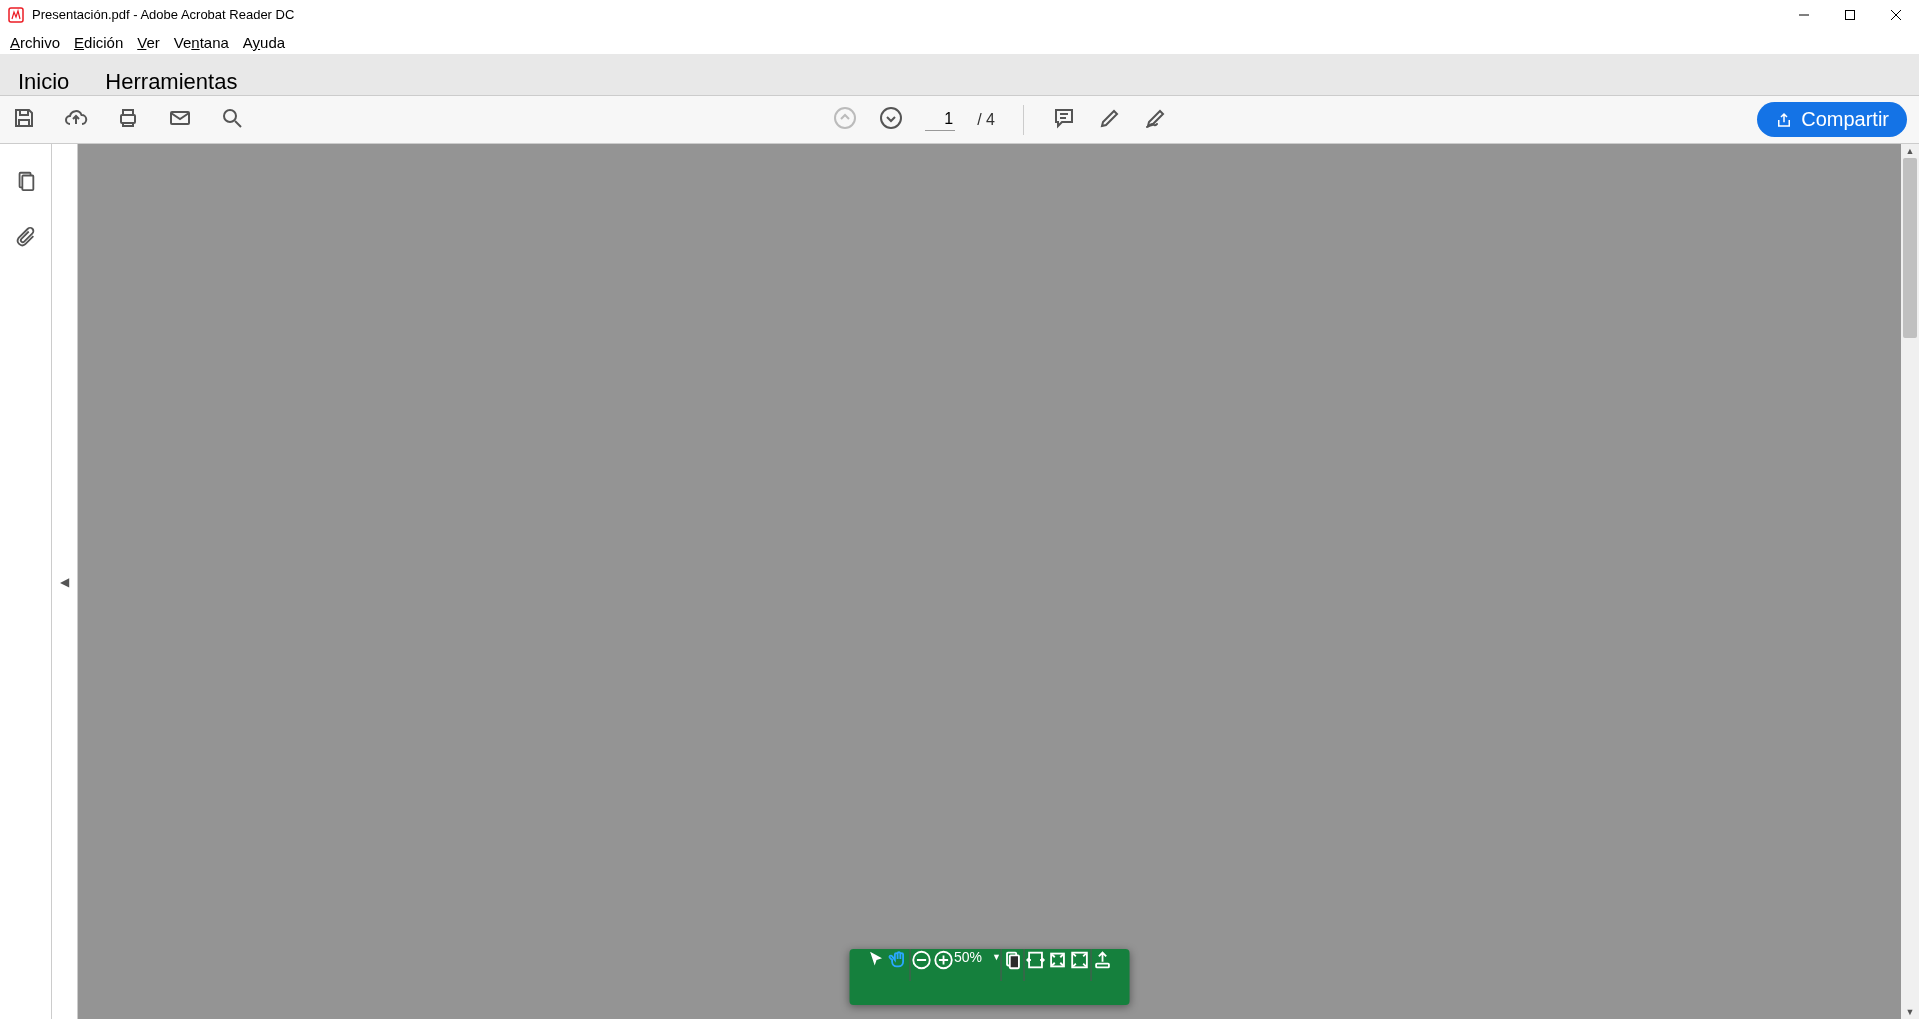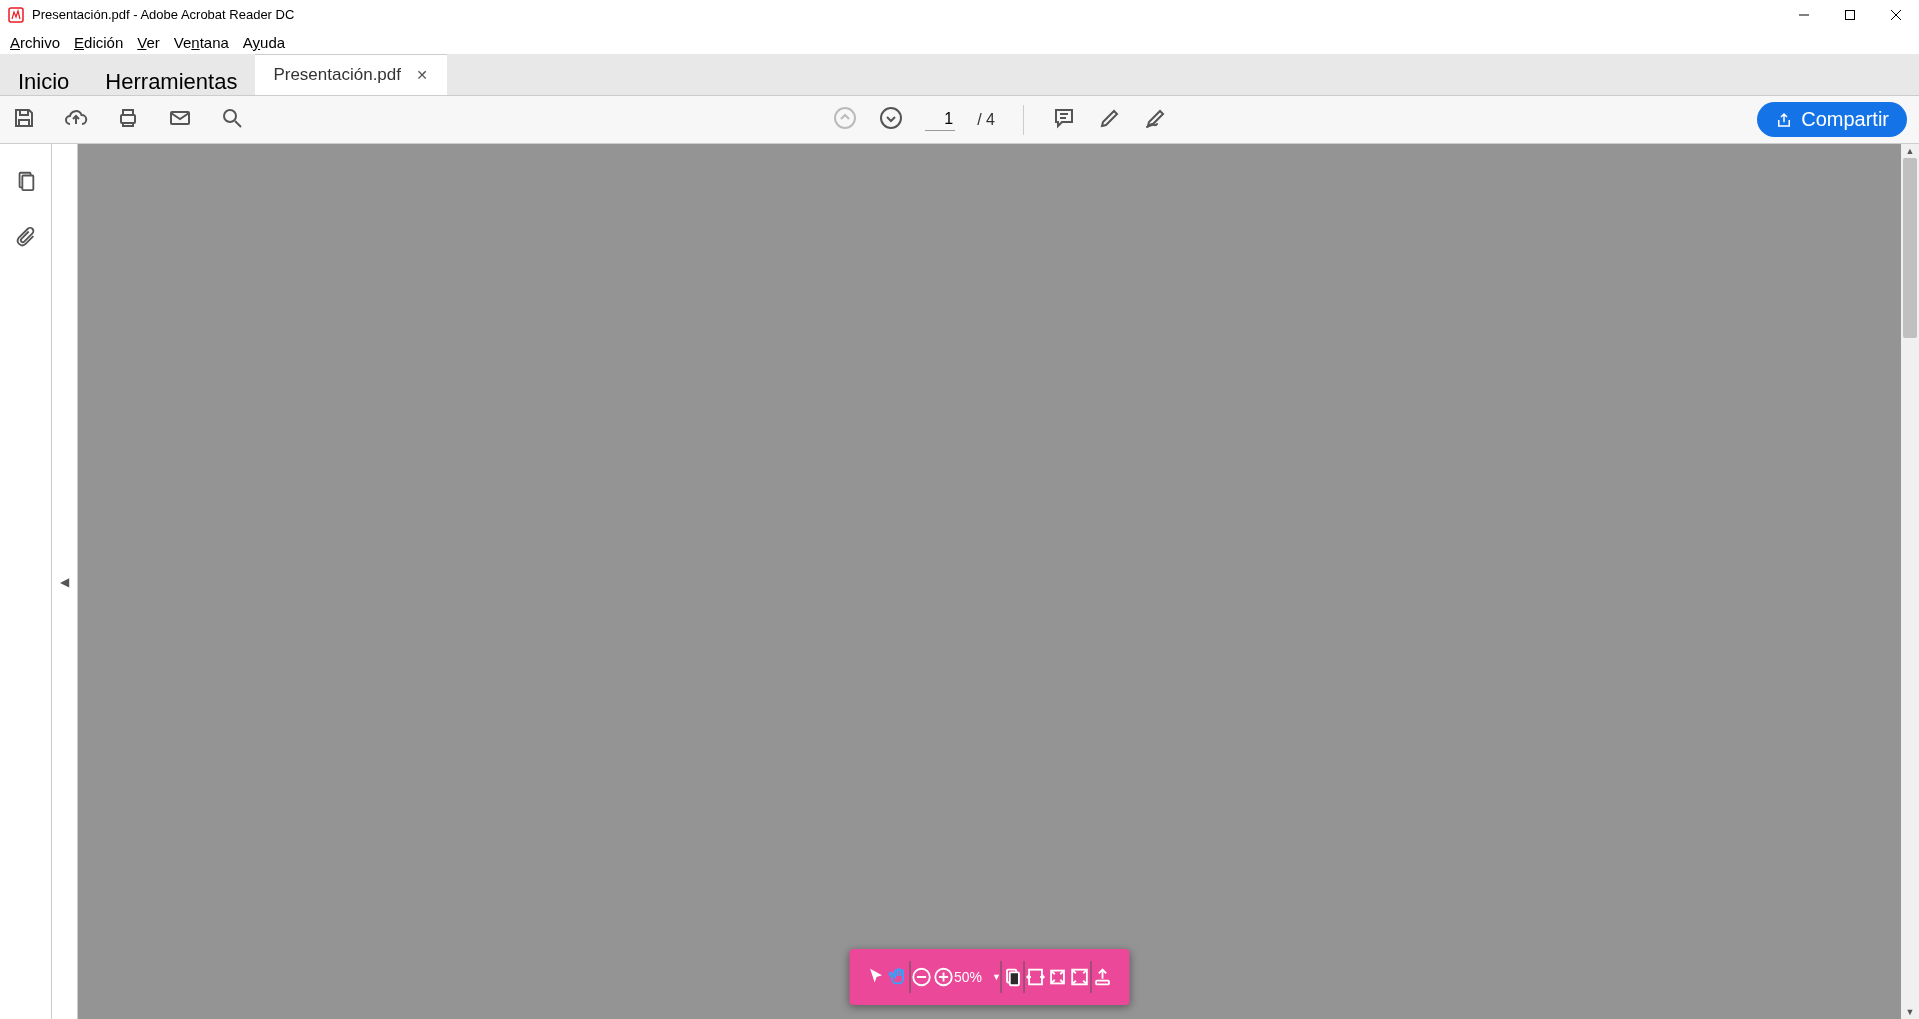--- a/index.html
+++ b/index.html
@@ -49,21 +49,21 @@
 .viewport { flex: 1; background: #949494; display: flex; align-items: flex-start; justify-content: center; padding-top: 85px; position: relative; overflow: hidden; }
 .page { width: 867px; height: 488px; background: #fff; box-shadow: 0 2px 6px rgba(0,0,0,.3); display: flex; align-items: center; justify-content: center; }
 .page-content { font-size: 44px; color: #333; font-weight: 300; }
 .scrollbar-v { width: 18px; background: #f0f0f0; position: relative; }
 .scroll-thumb { position: absolute; left: 2px; right: 2px; top: 14px; height: 180px; background: #c0c0c0; border-radius: 2px; }
 .scroll-arrow { position: absolute; left: 0; right: 0; height: 14px; display: flex; align-items: center; justify-content: center; font-size: 9px; color: #555; }
 .scroll-arrow.up { top: 0; }
 .scroll-arrow.down { bottom: 0; }
 
 
-.float-tb { position: absolute; bottom: 14px; left: 50%; transform: translateX(-50%); background: #ec4899; border-radius: 4px; height: 56px; display: flex; align-items: center; padding: 0 16px; box-shadow: 0 2px 8px rgba(0,0,0,.4); }
+.float-tb { position: absolute; bottom: 14px; left: 50%; transform: translateX(-50%); background: #15803d; border-radius: 4px; height: 56px; display: flex; align-items: flex-start; padding: 0 16px; box-shadow: 0 2px 8px rgba(0,0,0,.4); }
 .float-tb svg { width: 22px; height: 22px; }
 .float-sep { width: 1px; height: 32px; background: #555; }
 .float-zoom { color: #fff; font-size: 14px; display: flex; align-items: center; gap: 10px; }
 .float-zoom-caret { font-size: 9px; }
 .ficon { display:flex; align-items:center; justify-content:center; }
 </style>
 </head>
 <body>
 
 <div class="titlebar">
@@ -104,24 +104,20 @@
   <span>A<u>y</u>uda</span>
 </div>
 
 <div class="tabbar">
   <div class="tab-home">
       <span>Inicio</span>
     </div>
   <div class="tab-tools">
       <span>Herramientas</span>
     </div>
-  <div class="tab-doc">
-    <span>Presentación.pdf</span>
-    <span class="tab-close">✕</span>
-  </div>
 </div>
 
 <div class="maintoolbar">
   <div class="tb-left">
     <span class="tb-icon"><svg viewBox="0 0 24 24" fill="none" stroke="#555" stroke-width="2">
           <path d="M4 4h13l3 3v13H4z"></path>
           <path d="M8 4v5h8V4M7 20v-6h10v6"></path>
         </svg></span>
     <span class="tb-icon"><svg viewBox="0 0 24 24" fill="none" stroke="#555" stroke-width="2">
           <path d="M6 18a4 4 0 0 1 0-8 6 6 0 0 1 11.5-1A4.5 4.5 0 0 1 18 18"></path>

